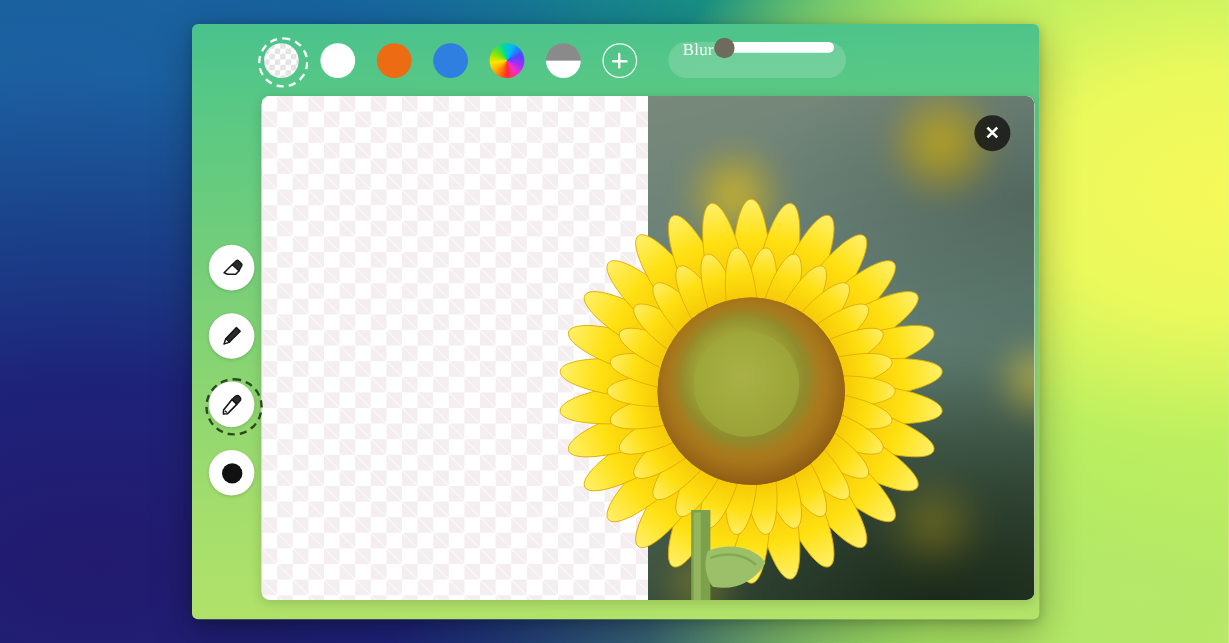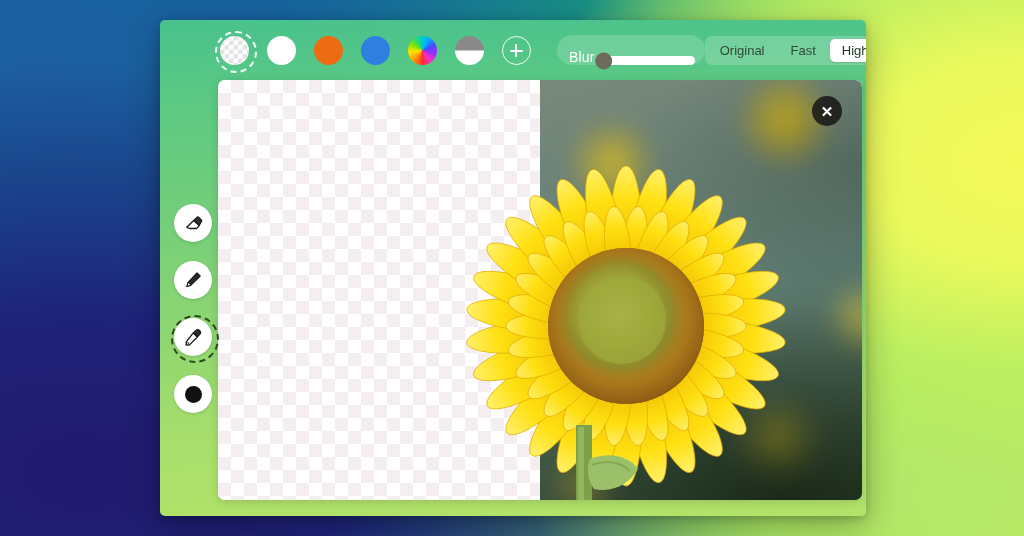--- a/index.html
+++ b/index.html
@@ -106,27 +106,28 @@
     position: absolute;
     background: #ffffff;
     border-radius: 1px;
   }
   #add-swatch-btn::before { left: 7px; top: 13px; width: 13px; height: 2px; }
   #add-swatch-btn::after  { left: 12.5px; top: 7.5px; width: 2px; height: 13px; }
 
   
   #blur-control {
     display: flex;
-    align-items: flex-end;
+    align-items: flex-start;
     gap: 8px;
     margin-left: 22px;
     height: 30px;
     padding: 0 10px 0 12px;
     border-radius: 15px;
     background: rgba(255,255,255,0.17);
+    font-family: Liberation Serif, serif;
   }
   #blur-label {
     font-size: 14px;
     color: #ffffff;
     font-weight: 400;
     letter-spacing: 0.2px;
   }
   #blur-slider-track {
     position: relative;
     width: 92px;
@@ -357,25 +358,20 @@
         </div>
       </div>
 
       <div id="blur-control">
         <span id="blur-label">Blur</span>
         <div id="blur-slider-track">
           <div id="blur-slider-handle"></div>
         </div>
       </div>
 
-      <div id="quality-seg">
-        <div class="seg-btn">Original</div>
-        <div class="seg-btn">Fast</div>
-        <div class="seg-btn active">High</div>
-      </div>
     </div>
 
     <div id="canvas-area">
 
       <div id="checker-layer"></div>
 
       <div id="photo-layer">
         <div id="photo-bg"></div>
         <div id="photo-vignette"></div>
       </div>

